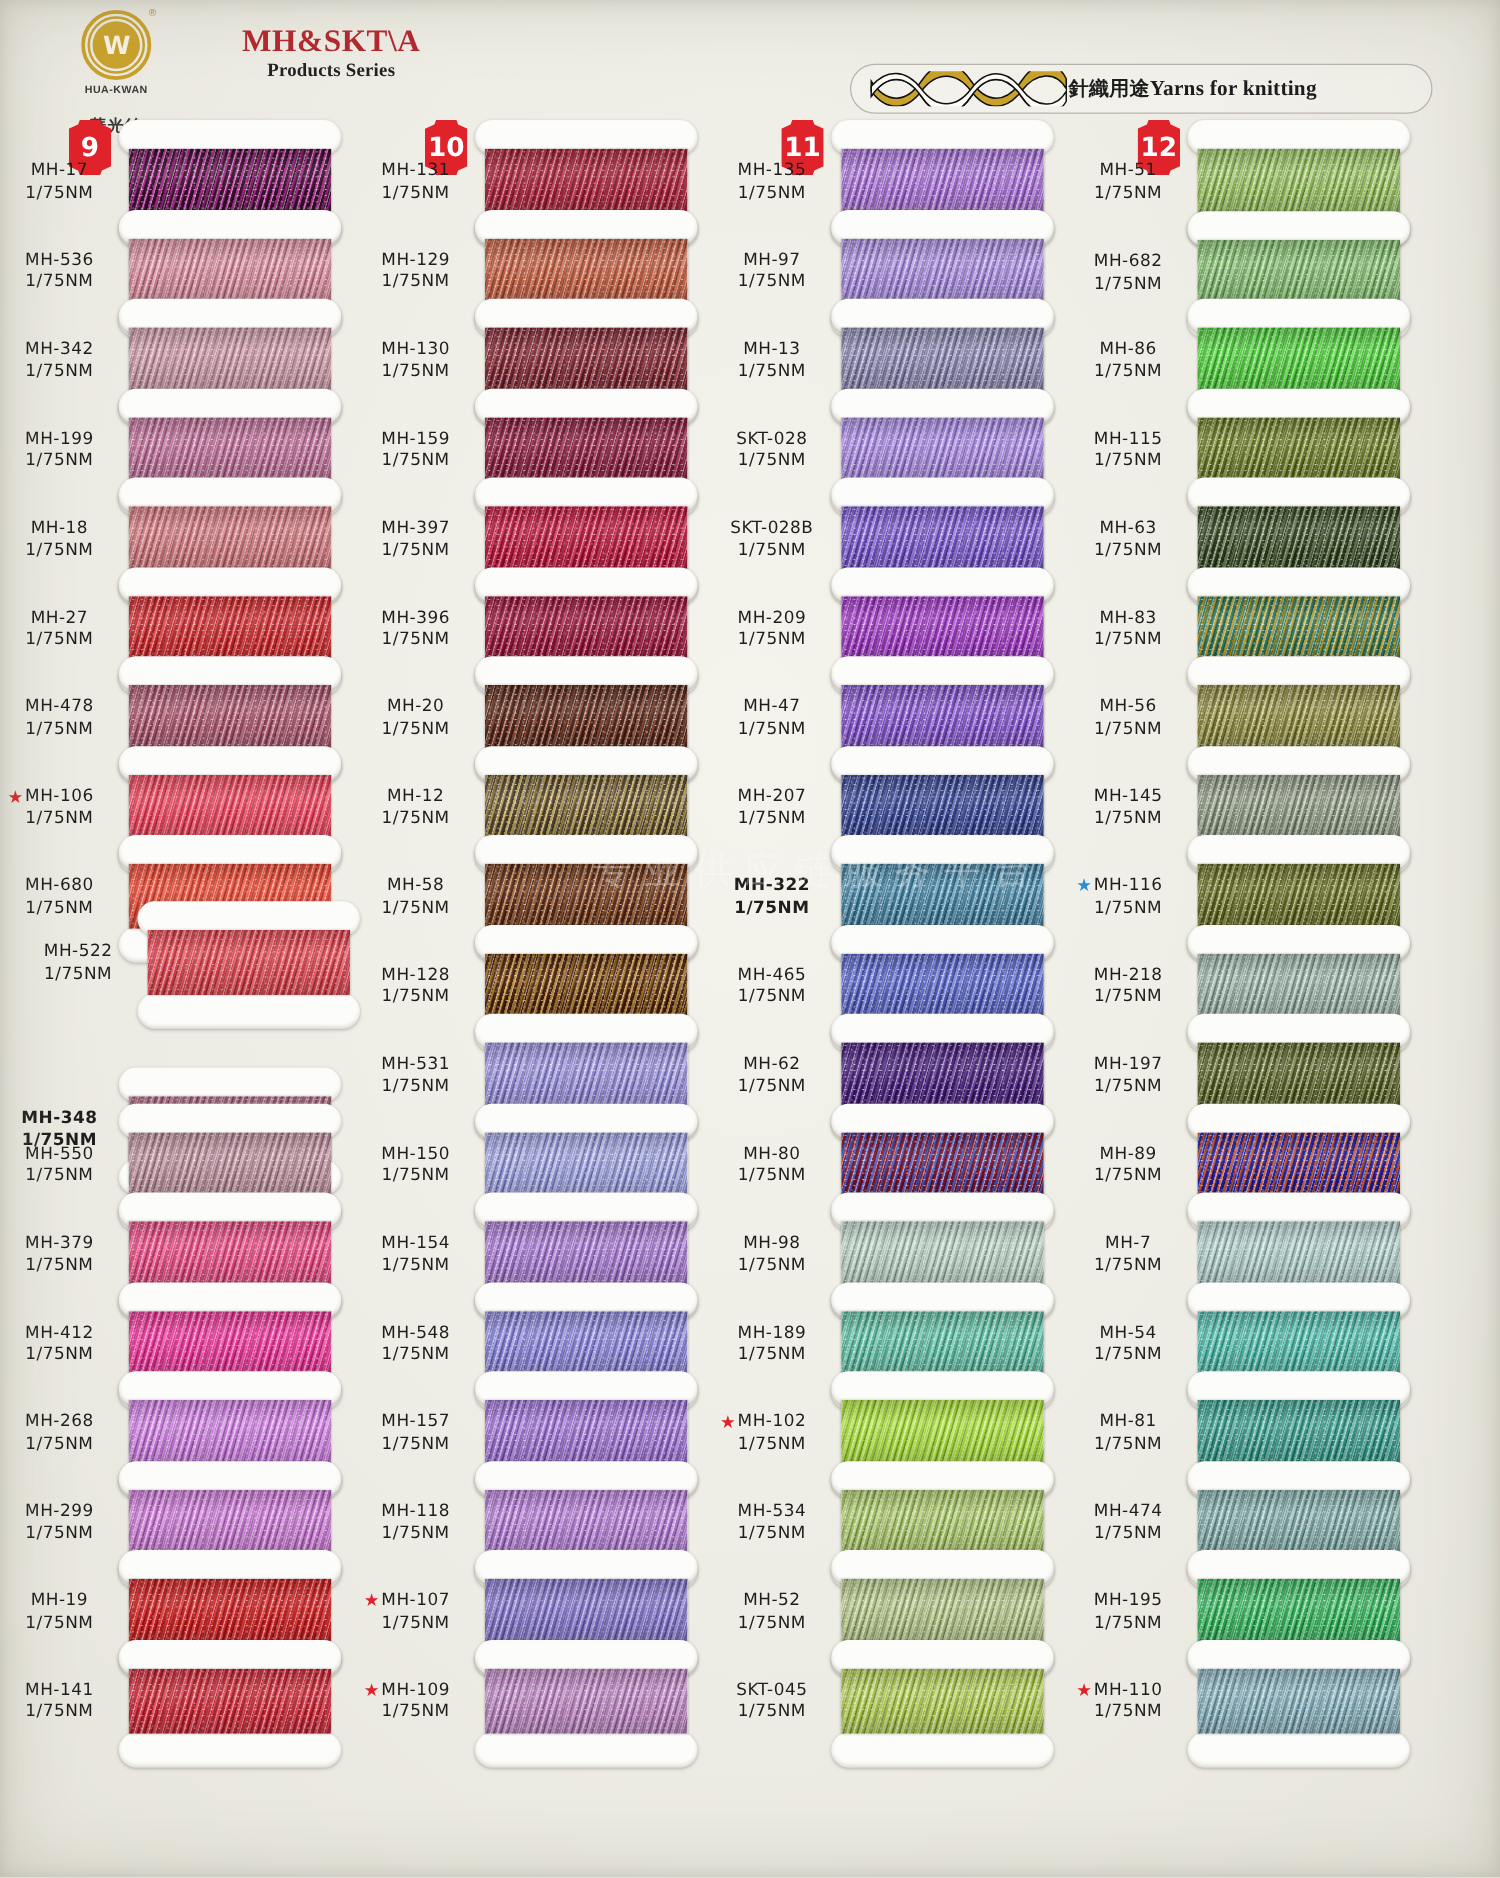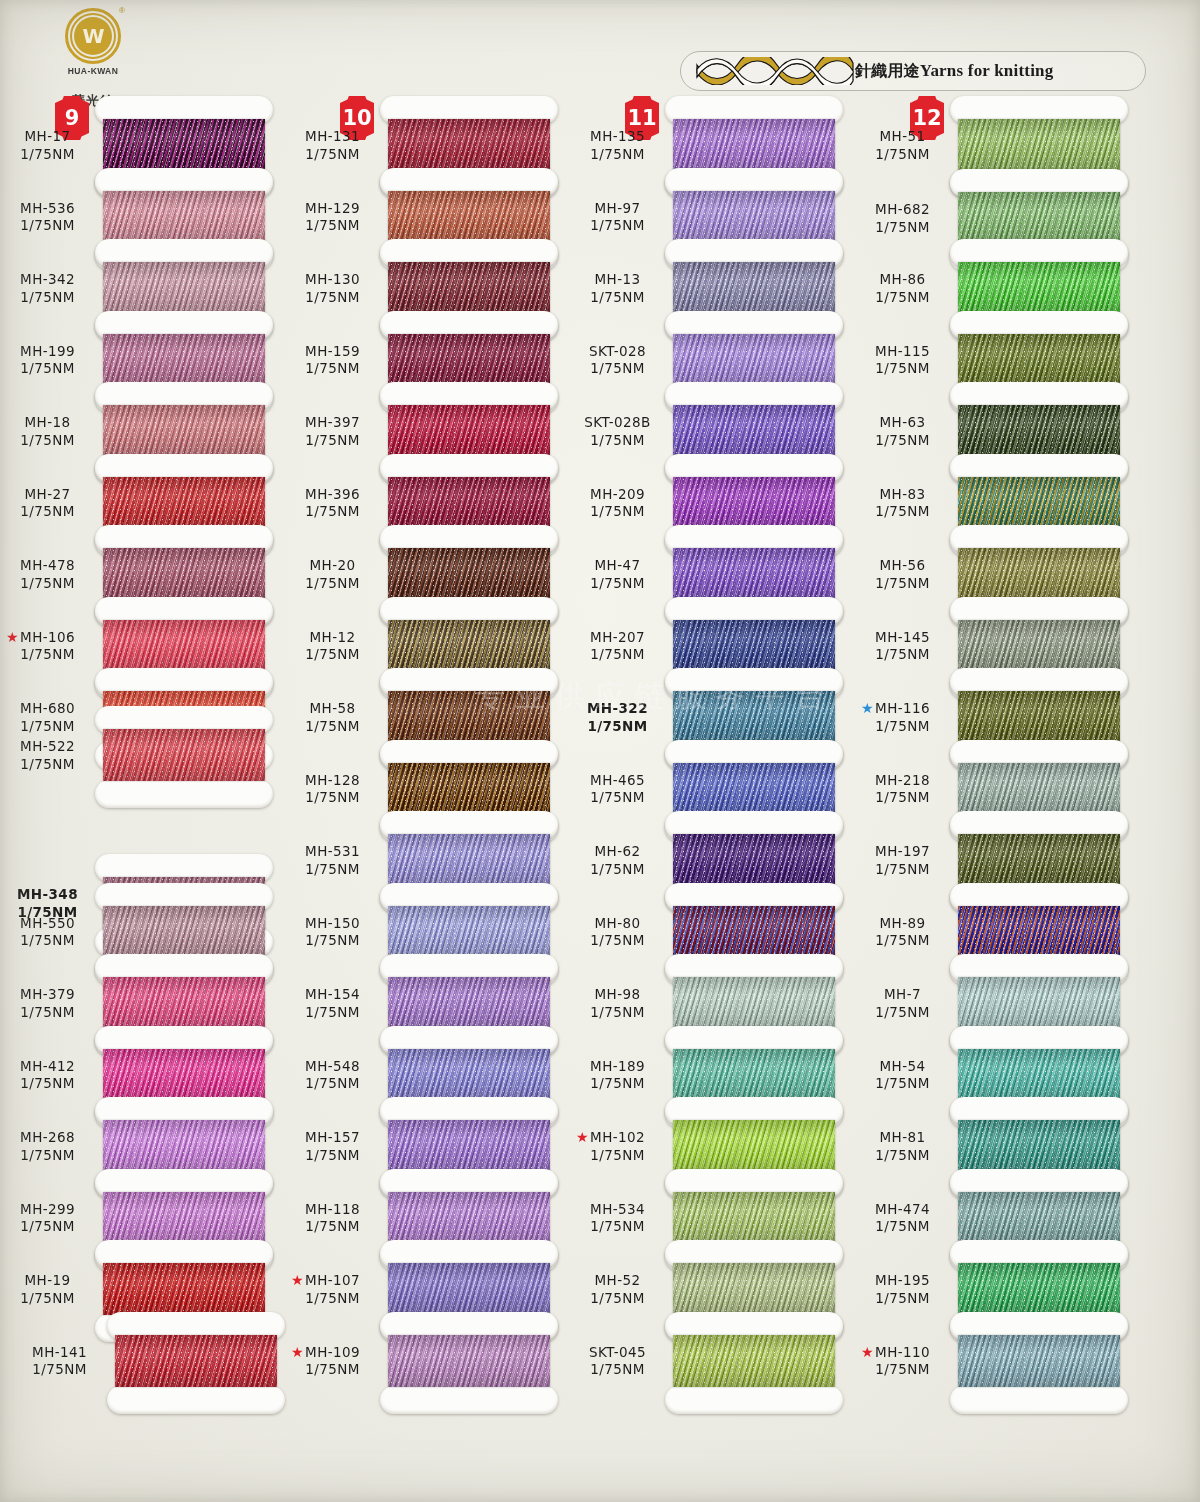--- a/index.html
+++ b/index.html
@@ -177,20 +177,24 @@
     <div class="logo-mark">
       <div class="ring1"></div>
       <div class="ring2"></div>
       <div class="core">W</div>
       <span class="logo-reg">®</span>
     </div>
     <div class="logo-en">HUA-KWAN</div>
     <div class="logo-cn">華光絲</div>
   </div>
 
+  <div class="series-title">
+    <div class="t1">MH&amp;SKT\A</div>
+    <div class="t2">Products Series</div>
+  </div>
 
   <div class="usage-banner">
     <svg class="usage-icon" viewBox="0 0 160 28">
       <g stroke="#111" stroke-width="1.4" fill="none">
         <path d="M2,20 C14,2 30,2 42,20 C54,38 70,38 82,20 C94,2 110,2 122,20 C134,38 150,38 158,22" fill="#c9a22c" fill-opacity="0"></path>
       </g>
       <path d="M2,8 C14,26 30,26 42,8 C54,-10 70,-10 82,8 C94,26 110,26 122,8 C134,-10 150,-10 158,6
                L158,14 C150,0 134,0 122,16 C110,32 94,32 82,16 C70,0 54,0 42,16 C30,32 14,32 2,16 Z" fill="#c9a22c" stroke="#111" stroke-width="1.2"></path>
       <path d="M2,20 C14,2 30,2 42,20 C54,38 70,38 82,20 C94,2 110,2 122,20 C134,38 150,38 158,24
                L158,16 C150,30 134,30 122,14 C110,-2 94,-2 82,14 C70,30 54,30 42,14 C30,-2 14,-2 2,12 Z" fill="#fdfcf6" stroke="#111" stroke-width="1.2"></path>
@@ -352,21 +356,21 @@
           <div class="notch top"></div>
           <div class="notch bot"></div>
           <div class="yarn">
             <div class="base" style="background: repeating-linear-gradient(-74deg, rgb(224, 64, 47) 0px, rgb(224, 64, 47) 2.2px, rgb(242, 102, 78) 3.2px, rgb(242, 102, 78) 4.6px);"></div>
             <div class="threads"></div>
             <div class="sparkle" style="opacity: 0.8;"></div>
             <div class="shade"></div>
           </div>
         </div>
       </div>
-      <div class="row" style="top: 706px;">
+      <div class="row" style="top: 721px; margin-left: 15px;">
         <div class="label">
           <div class="code">MH-522</div>
           <div class="spec">1/75NM</div>
         </div>
         <div class="bobbin">
           <div class="card-body"></div>
           <div class="notch top"></div>
           <div class="notch bot"></div>
           <div class="yarn">
             <div class="base" style="background: repeating-linear-gradient(-74deg, rgb(216, 60, 74) 0px, rgb(216, 60, 74) 2.2px, rgb(236, 106, 110) 3.2px, rgb(236, 106, 110) 4.6px);"></div>
@@ -488,21 +492,21 @@
           <div class="notch top"></div>
           <div class="notch bot"></div>
           <div class="yarn">
             <div class="base" style="background: repeating-linear-gradient(-74deg, rgb(192, 24, 32) 0px, rgb(192, 24, 32) 2.2px, rgb(224, 60, 50) 3.2px, rgb(224, 60, 50) 4.6px);"></div>
             <div class="threads"></div>
             <div class="sparkle" style="opacity: 0.95;"></div>
             <div class="shade"></div>
           </div>
         </div>
       </div>
-      <div class="row" style="top: 1311.5px; margin-left: 12px;">
+      <div class="row" style="top: 1311.5px;">
         <div class="label">
           <div class="code">MH-141</div>
           <div class="spec">1/75NM</div>
         </div>
         <div class="bobbin">
           <div class="card-body"></div>
           <div class="notch top"></div>
           <div class="notch bot"></div>
           <div class="yarn">
             <div class="base" style="background: repeating-linear-gradient(-74deg, rgb(192, 32, 46) 0px, rgb(192, 32, 46) 2.2px, rgb(224, 74, 88) 3.2px, rgb(224, 74, 88) 4.6px);"></div>

